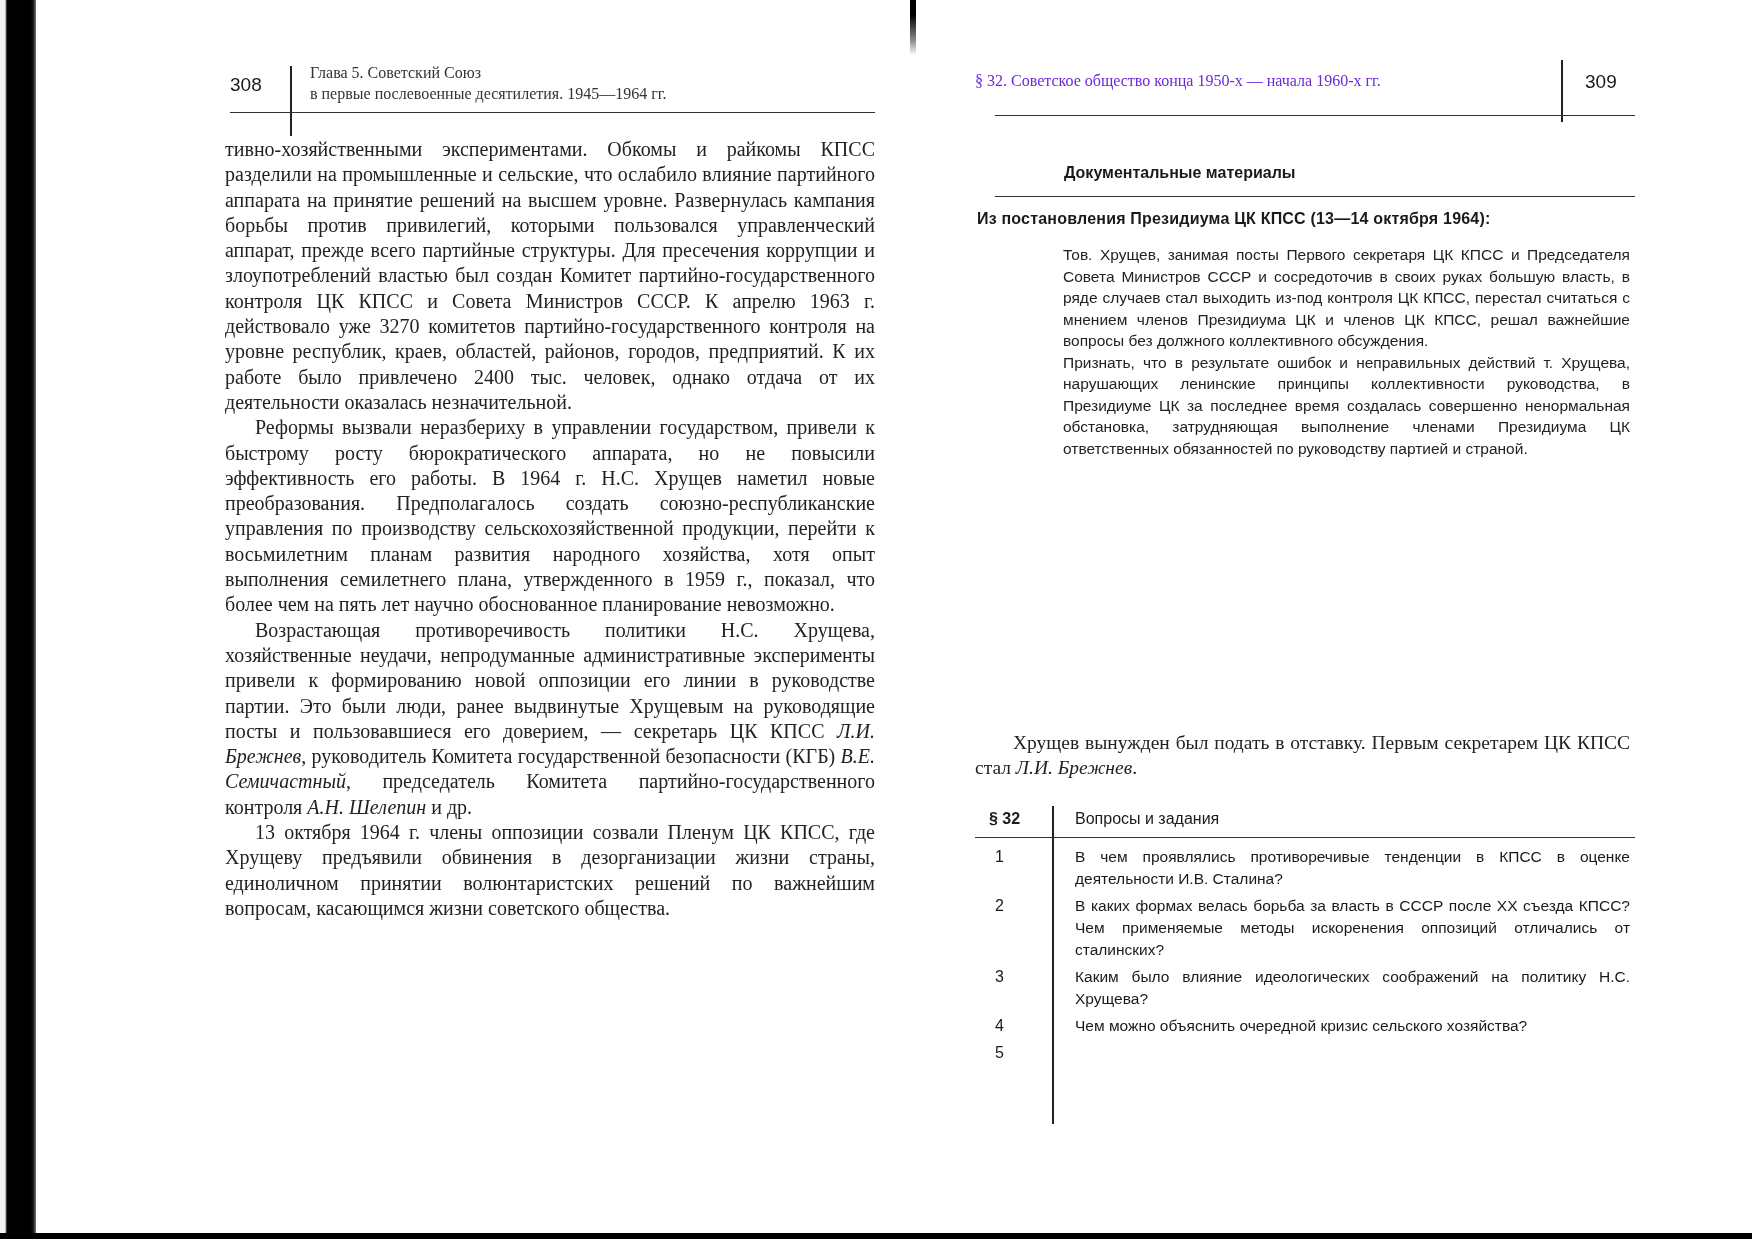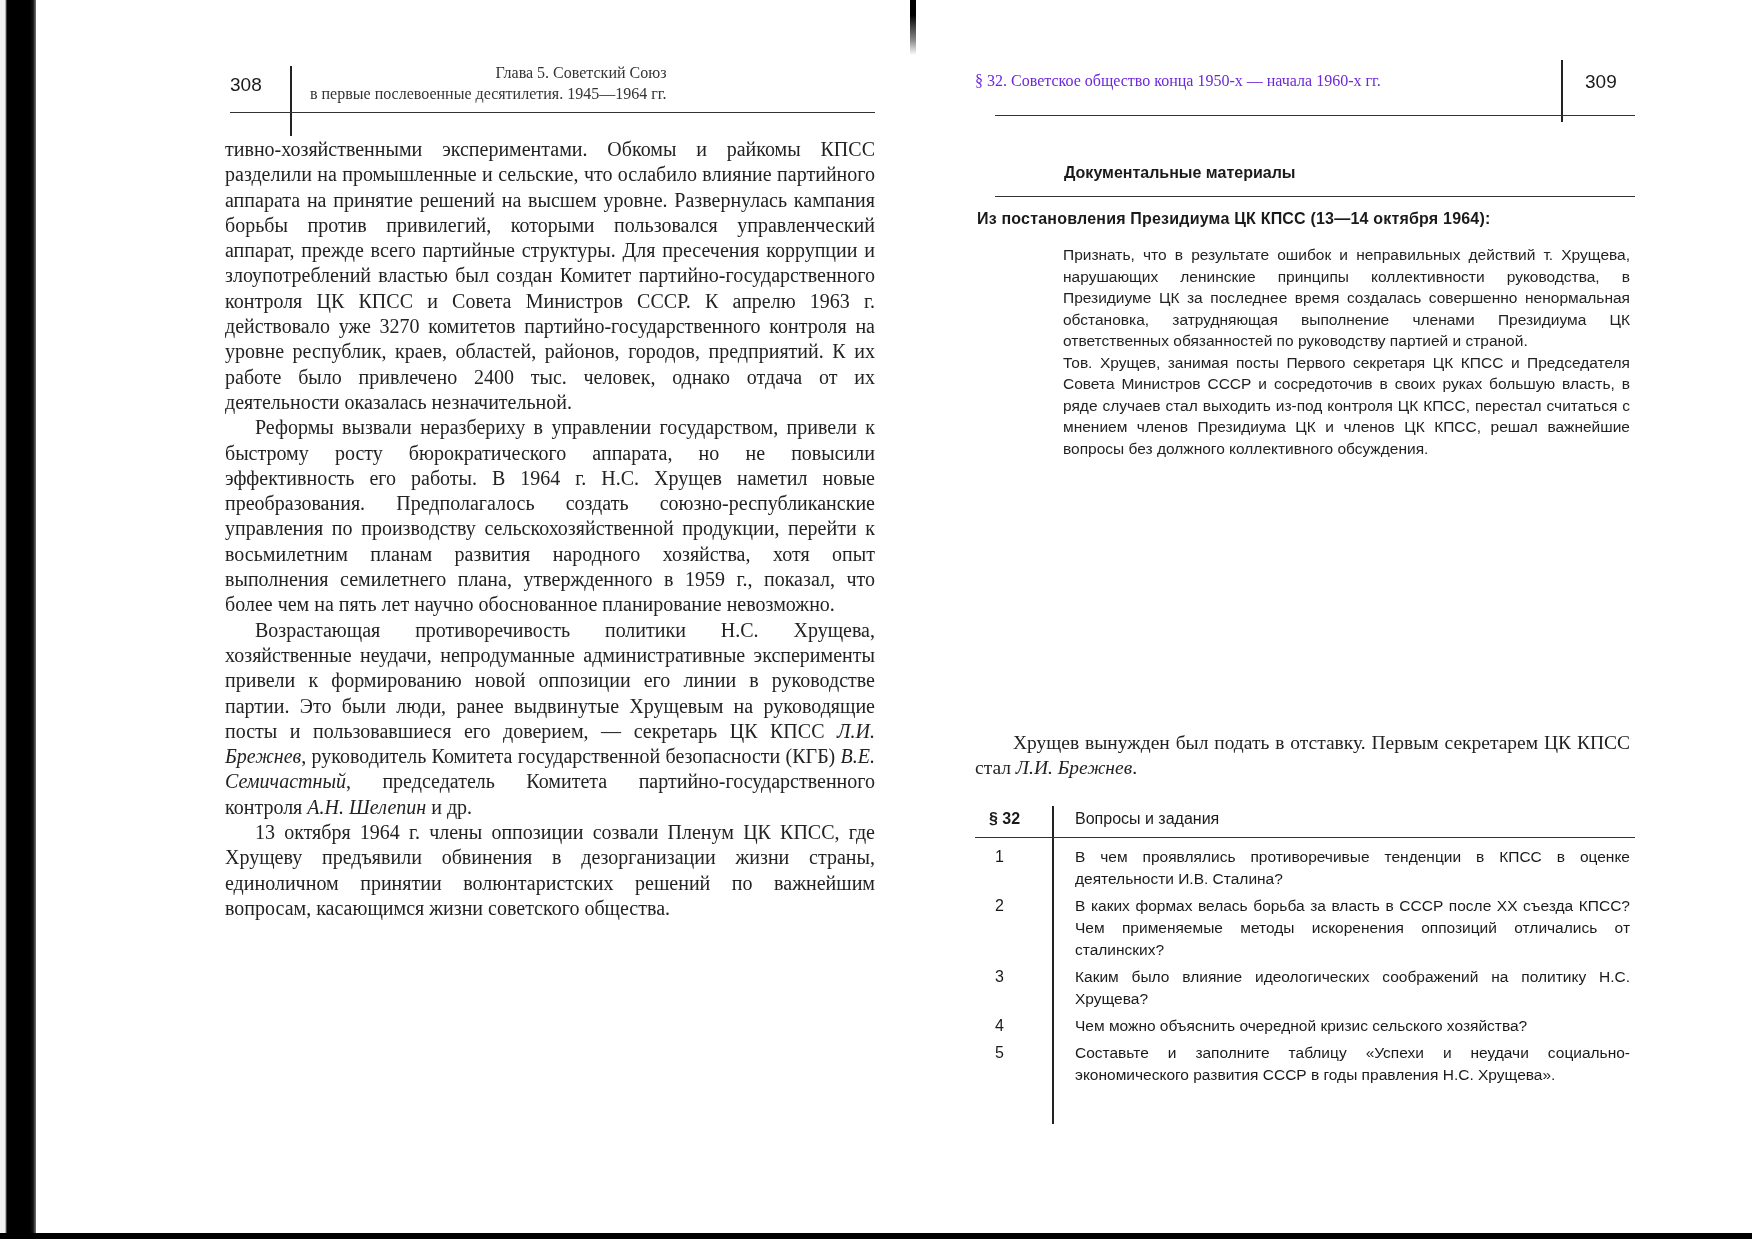--- a/index.html
+++ b/index.html
@@ -13,21 +13,21 @@
     background: linear-gradient(to bottom, #000 0, #000 15px, #888 40px, rgba(255,255,255,0) 55px); }
 
   .page { position: absolute; top: 0; height: 1239px; }
   .page-left { left: 200px; width: 675px; }
   .page-right { left: 975px; width: 660px; }
 
   .serif { font-family: "Liberation Serif", "DejaVu Serif", serif; }
   .sans { font-family: "Liberation Sans", "DejaVu Sans", sans-serif; }
 
   
-  .rh-left { position: absolute; top: 60px; left: 0; width: 675px; height: 60px; text-align: right; }
+  .rh-left { position: absolute; top: 60px; left: 0; width: 675px; height: 60px; }
   .rh-left .pno { position: absolute; left: 30px; top: 14px; font-size: 19px; }
   .rh-left .vbar { position: absolute; left: 90px; top: 6px; width: 2px; height: 70px; background: #222; }
   .rh-left .title { position: absolute; left: 110px; top: 2px; font-size: 16px; line-height: 21px; color: #333; }
   .rh-left .hrule { position: absolute; left: 30px; top: 52px; width: 645px; height: 1px; background: #333; }
 
   .rh-right { position: absolute; top: 60px; left: 0; width: 660px; height: 60px; }
   .rh-right .title { position: absolute; left: 0; top: 12px; font-size: 16px; color: #6d28d9; }
   .rh-right .vbar { position: absolute; left: 586px; top: 0; width: 2px; height: 62px; background: #222; }
   .rh-right .pno { position: absolute; left: 610px; top: 11px; font-size: 19px; }
   .rh-right .hrule { position: absolute; left: 20px; top: 55px; width: 640px; height: 1px; background: #333; }
@@ -91,22 +91,22 @@
     <div class="vbar"></div>
     <span class="pno sans">309</span>
     <div class="hrule"></div>
   </div>
 
   <div class="doc-heading sans">Документальные материалы</div>
   <div class="doc-rule"></div>
   <div class="doc-source sans">Из постановления Президиума ЦК КПСС (13—14 октября 1964):</div>
 
   <div class="doc-body sans">
+    <p>Тов. Хрущев, занимая посты Первого секретаря ЦК КПСС и Председателя Совета Министров СССР и сосредоточив в своих руках большую власть, в ряде случаев стал выходить из-под контроля ЦК КПСС, перестал считаться с мнением членов Президиума ЦК и членов ЦК КПСС, решал важнейшие вопросы без должного коллективного обсуждения.</p>
     <p>Признать, что в результате ошибок и неправильных действий т. Хрущева, нарушающих ленинские принципы коллективности руководства, в Президиуме ЦК за последнее время создалась совершенно ненормальная обстановка, затрудняющая выполнение членами Президиума ЦК ответственных обязанностей по руководству партией и страной.</p>
-    <p>Тов. Хрущев, занимая посты Первого секретаря ЦК КПСС и Председателя Совета Министров СССР и сосредоточив в своих руках большую власть, в ряде случаев стал выходить из-под контроля ЦК КПСС, перестал считаться с мнением членов Президиума ЦК и членов ЦК КПСС, решал важнейшие вопросы без должного коллективного обсуждения.</p>
   </div>
 
   <div class="after-doc serif">
     <p id="closing-p"><span>Хрущев вынужден был подать в отставку. Первым секретарем ЦК КПСС стал </span><em>Л.И. Брежнев</em><span>.</span></p>
   </div>
 
   <div class="qa sans">
     <div class="qa-vbar"></div>
     <div class="qa-head">
       <span class="sec">§ 32</span>
@@ -125,17 +125,16 @@
       <div class="qa-item">
         <span class="num">3</span>
         <span class="txt">Каким было влияние идеологических соображений на политику Н.С. Хрущева?</span>
       </div>
       <div class="qa-item">
         <span class="num">4</span>
         <span class="txt">Чем можно объяснить очередной кризис сельского хозяйства?</span>
       </div>
       <div class="qa-item">
         <span class="num">5</span>
-        <span class="txt">Составьте и заполните таблицу «Успехи и неудачи социально-экономического развития СССР в годы правления Н.С. Хрущева».</span>
       </div>
     </div>
   </div>
 </div>
 
 </body></html>

